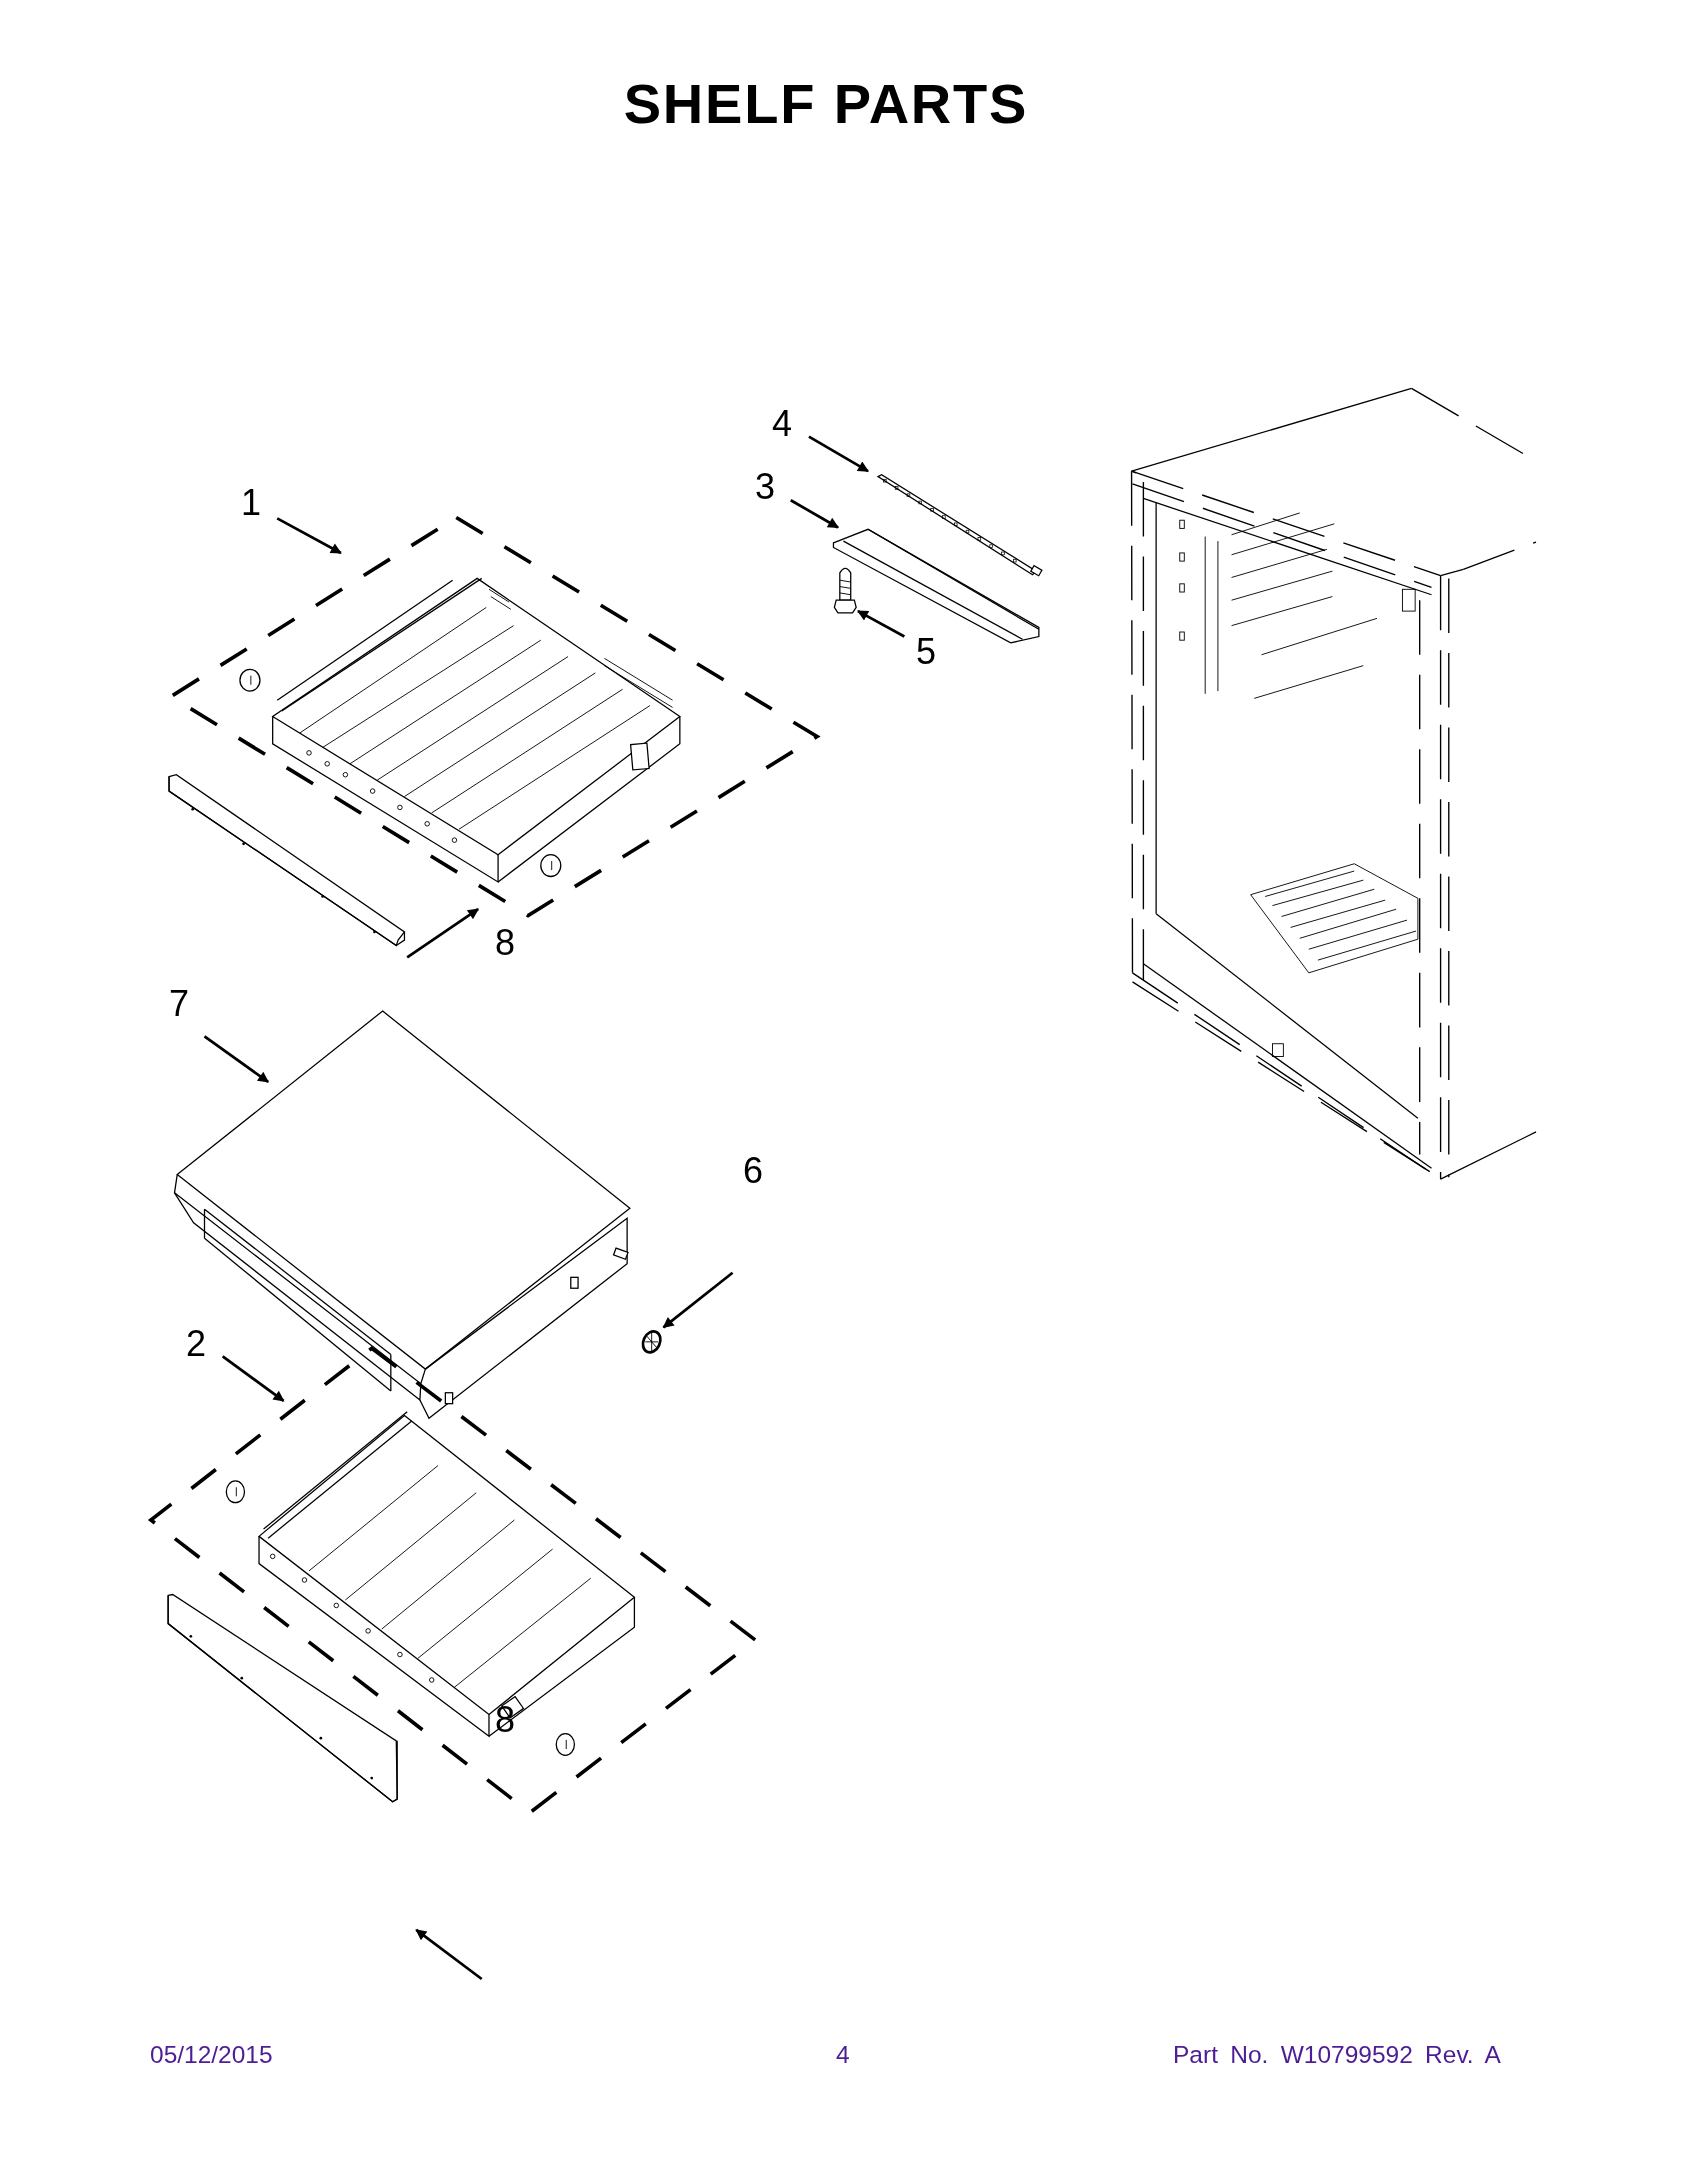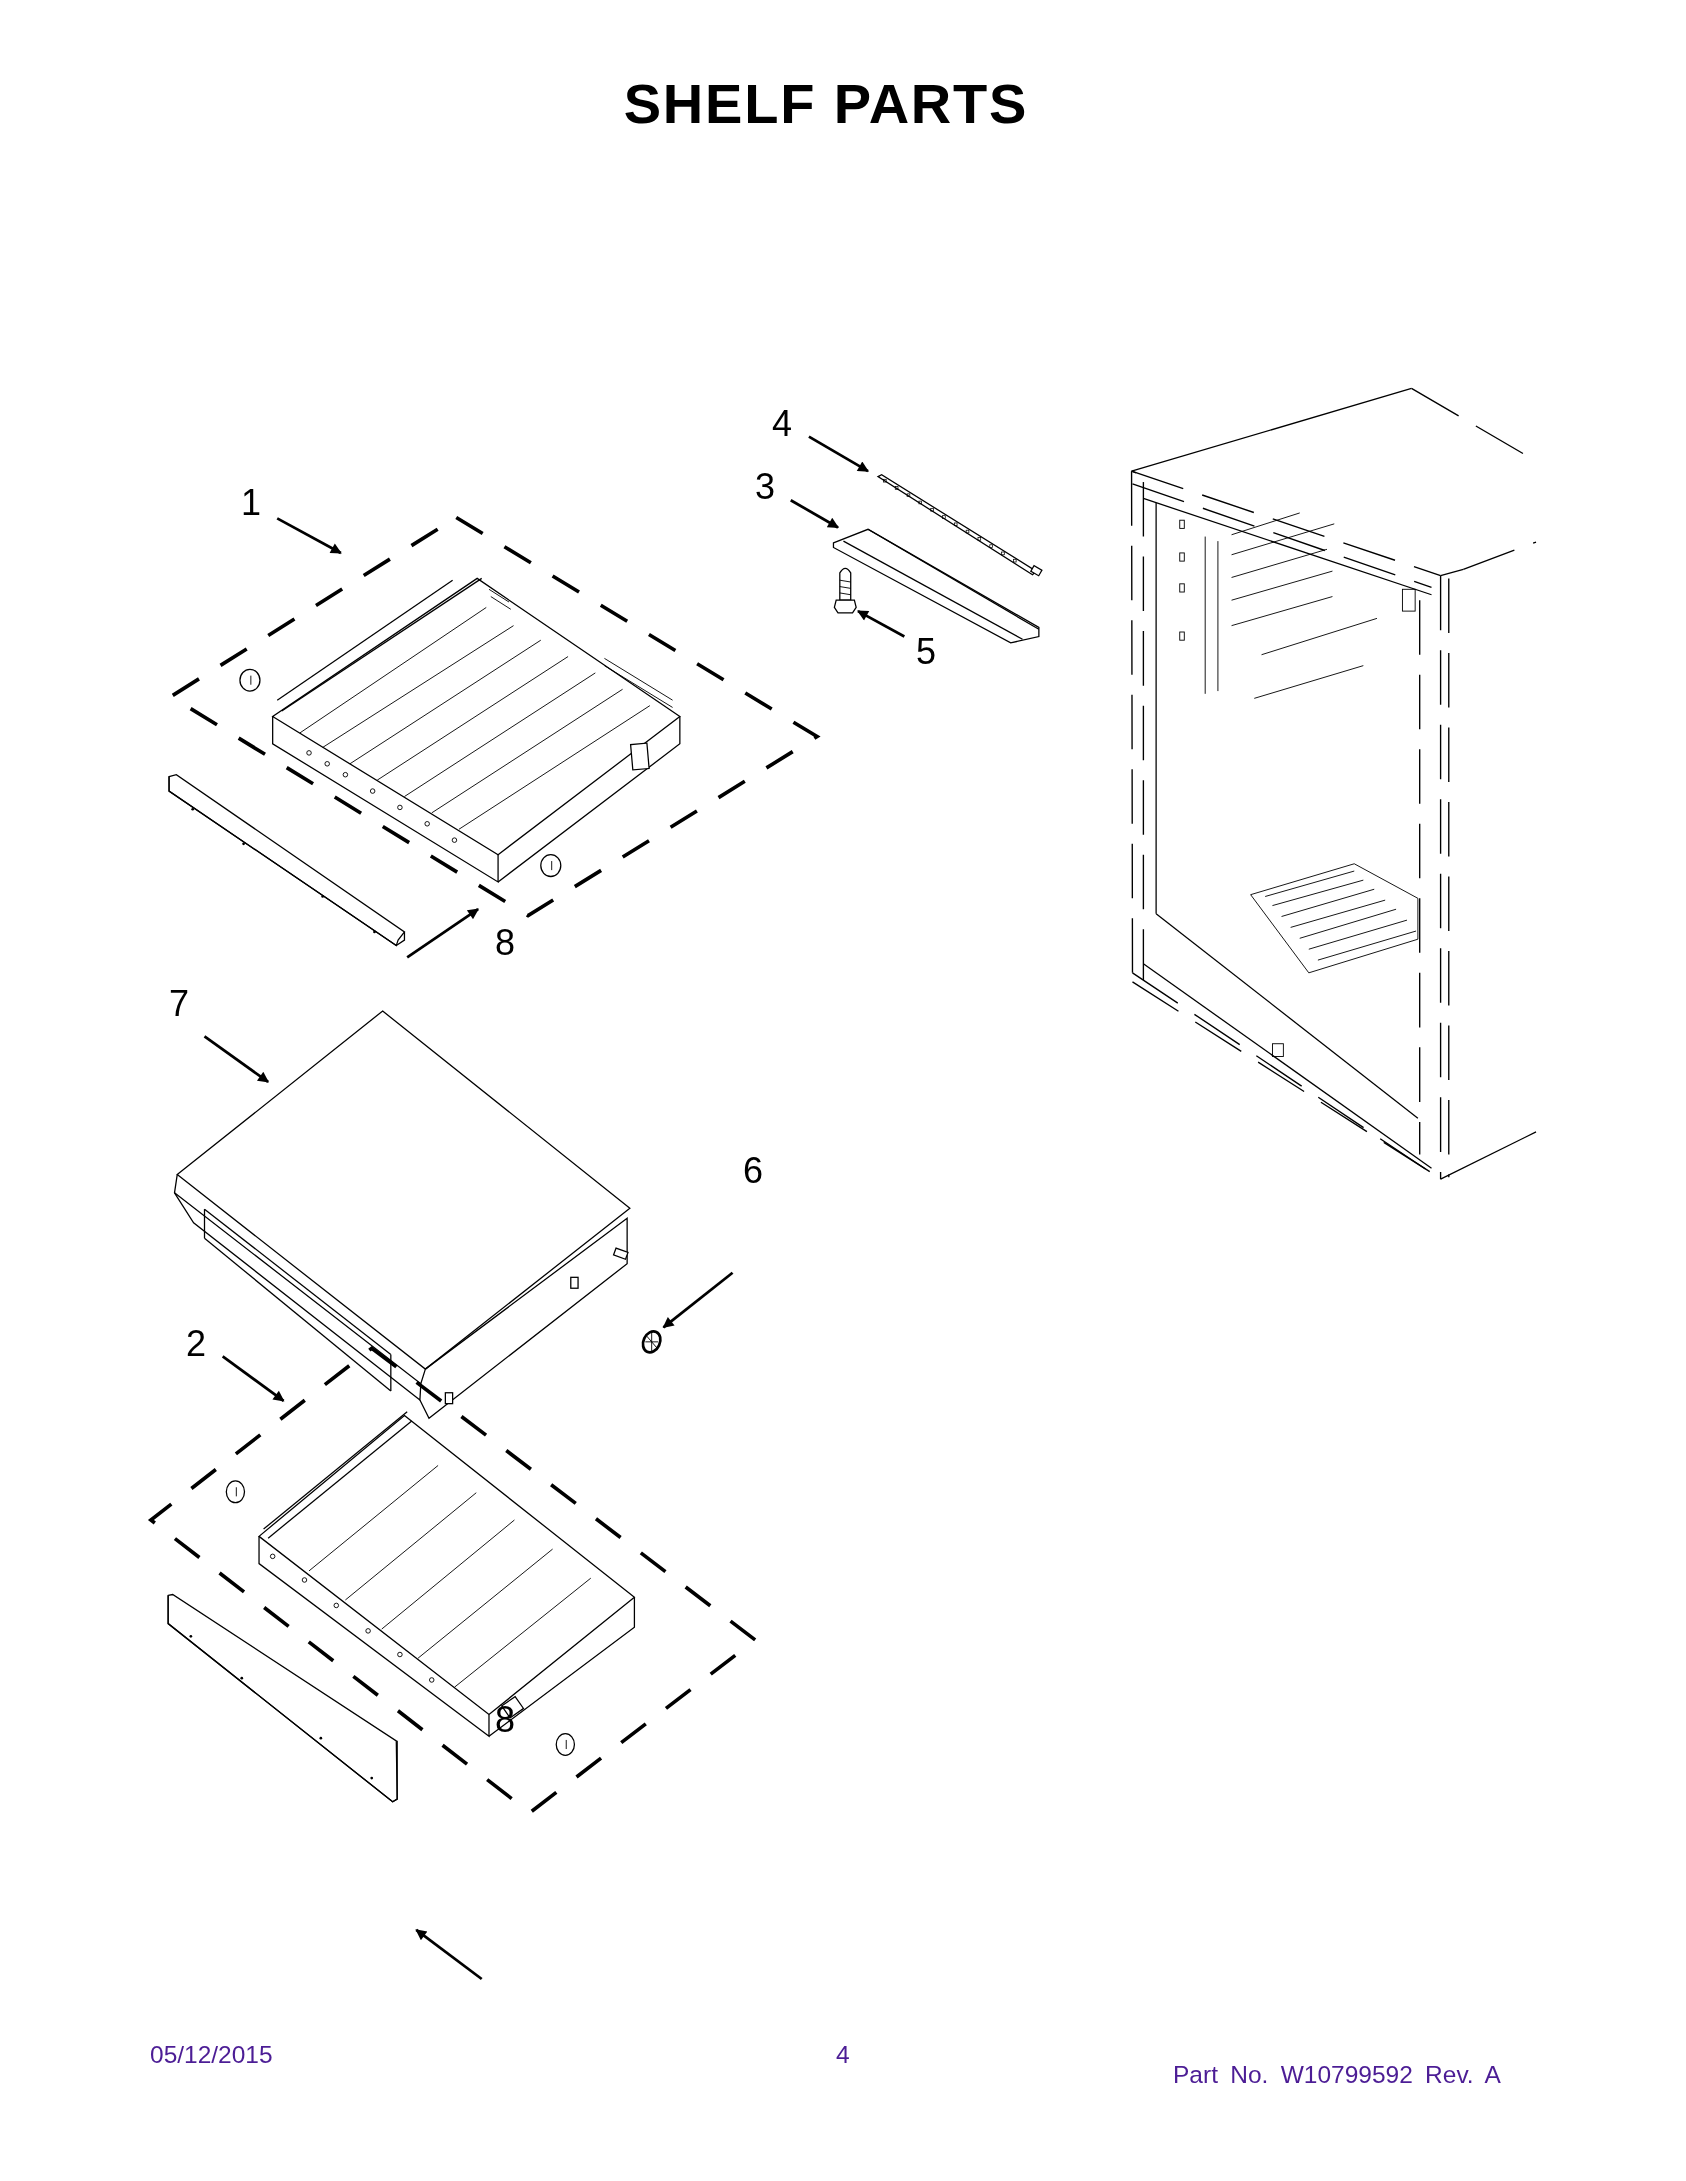--- a/index.html
+++ b/index.html
@@ -4,21 +4,21 @@
 <style>
   html, body { margin:0; padding:0; background:#ffffff; }
   body { width:1686px; height:2182px; position:relative; overflow:hidden; font-family:"Liberation Sans", sans-serif; color:#000; }
   .title { position:absolute; left:0; width:1652px; top:71px; text-align:center; font-family:"Liberation Sans", sans-serif; font-weight:bold; font-size:56px; letter-spacing:1.8px; }
   .title span { display:inline-block; transform:scaleX(1.0); }
   svg.canvas { position:absolute; left:0; top:0; }
   .callout { position:absolute; font-family:"Liberation Sans", sans-serif; font-size:36px; line-height:1; color:#000; }
   .footer { position:absolute; top:2041px; font-family:"Liberation Sans", sans-serif; font-size:24.5px; color:#4c1d95; }
   .footer-date { left:150px; }
   .footer-page { left:836px; }
-  .footer-part { left:1173px; word-spacing:5.5px;margin-top:20px; }
+  .footer-part { left:1173px; word-spacing:5.5px; }
   .dash { stroke:#000; stroke-width:4; stroke-dasharray:34 28; fill:none; }
   .ln { stroke:#000; stroke-width:1.4; fill:none; }
   .lnw { stroke:#000; stroke-width:1.4; fill:#fff; }
   .thin { stroke:#000; stroke-width:1; fill:none; }
   .cabd { stroke:#000; stroke-width:1.5; fill:none; stroke-dasharray:60 22; }
   .arrow { stroke:#000; stroke-width:3; fill:none; }
 </style>
 </head>
 <body>
 

